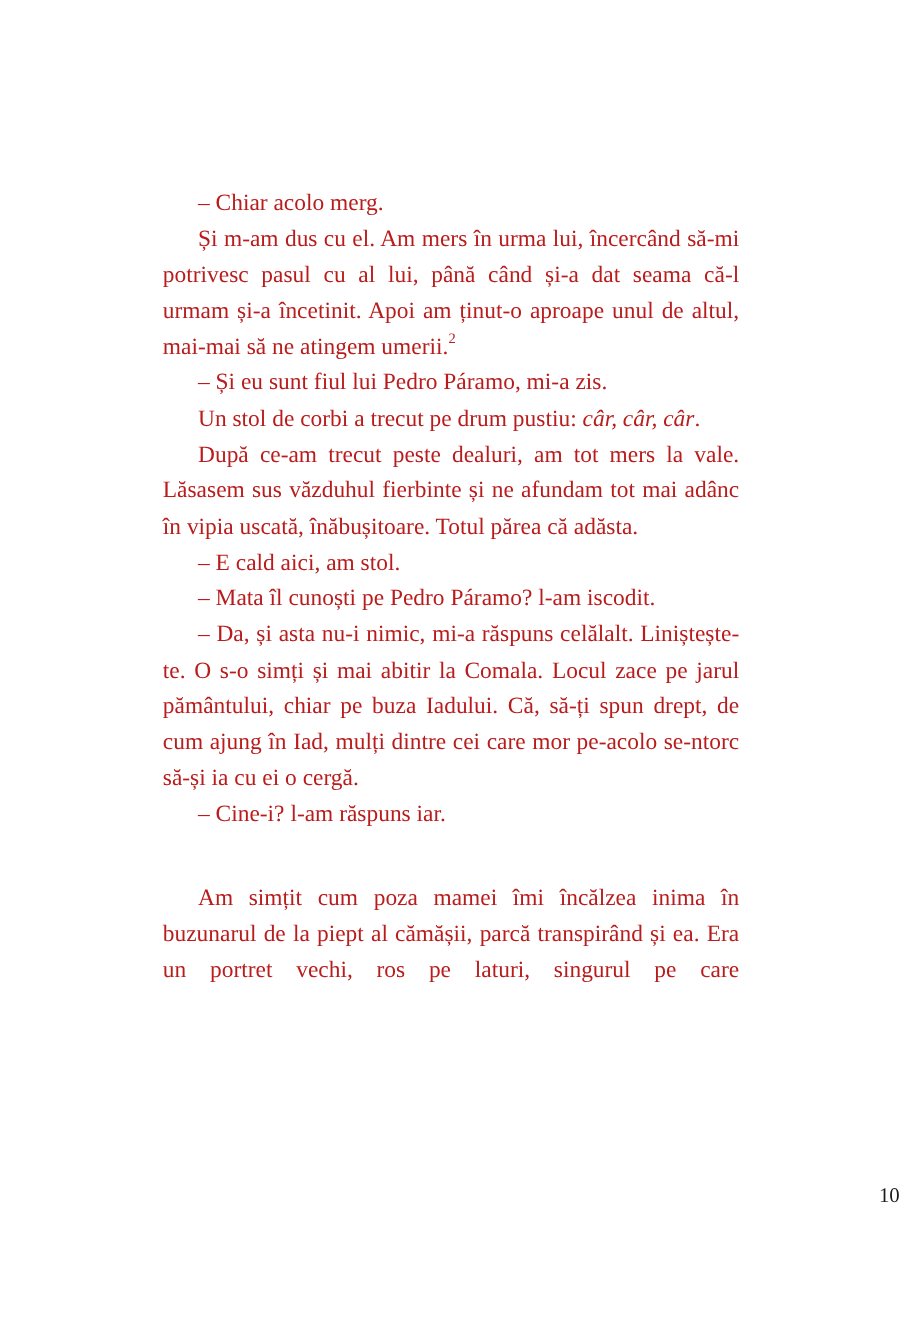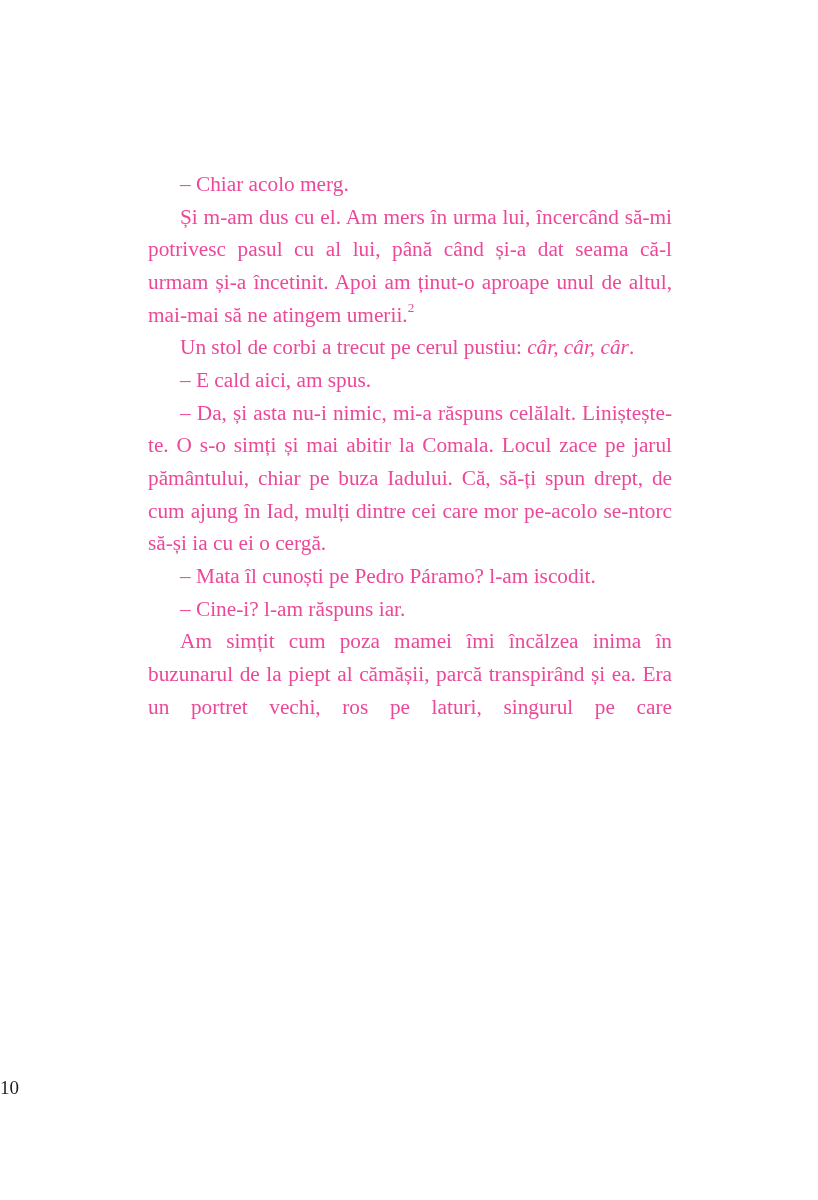--- a/index.html
+++ b/index.html
@@ -21,74 +21,81 @@
       background: #ffffff;
     }
     .text-block {
       position: absolute;
       left: 148px;
       top: 168px;
       width: 524px;
       font-family: "Liberation Serif", "DejaVu Serif", serif;
       font-size: 21.3px;
       line-height: 32.65px;
-      color: #ec4899;
+      color: #b91c1c;
       text-align: justify;
     }
     .para {
       margin: 0;
       text-indent: 32px;
       text-align: justify;
     }
     .para.last-short {
       text-align-last: left;
     }
     .para.justify-last {
       text-align-last: justify;
+      margin-top: 44px;
     }
     sup.fn {
       font-size: 0.62em;
       line-height: 0;
       position: relative;
       top: -0.1em;
       vertical-align: super;
     }
     .page-number {
       position: absolute;
       left: 0;
       width: 818px;
       top: 1077px;
-      text-align: left;
+      text-align: right;
       font-family: "Liberation Serif", "DejaVu Serif", serif;
       font-size: 19px;
       color: #1c1c1c;
     }
   </style>
 </head>
 <body>
 
 <div class="page">
   <div class="text-block">
     <p class="para last-short">
       <span>– Chiar acolo merg.</span>
     </p>
     <p class="para last-short">
       <span>Și m-am dus cu el. Am mers în urma lui, încercând să-mi potrivesc pasul cu al lui, până când și-a dat seama că-l urmam și-a încetinit. Apoi am ținut-o aproape unul de altul, mai-mai să ne atingem umerii.</span><sup class="fn">2</sup>
     </p>
     <p class="para last-short">
-      <span>Un stol de corbi a trecut pe cerul pustiu: </span><em>câr, câr, câr</em><span>.</span>
+      <span>– Și eu sunt fiul lui Pedro Páramo, mi-a zis.</span>
     </p>
     <p class="para last-short">
-      <span>– E cald aici, am spus.</span>
+      <span>Un stol de corbi a trecut pe drum pustiu: </span><em>câr, câr, câr</em><span>.</span>
+    </p>
+    <p class="para last-short">
+      <span>După ce-am trecut peste dealuri, am tot mers la vale. Lăsasem sus văzduhul fierbinte și ne afundam tot mai adânc în vipia uscată, înăbușitoare. Totul părea că adăsta.</span>
+    </p>
+    <p class="para last-short">
+      <span>– E cald aici, am stol.</span>
+    </p>
+    <p class="para last-short">
+      <span>– Mata îl cunoști pe Pedro Páramo? l-am iscodit.</span>
     </p>
     <p class="para last-short">
       <span>– Da, și asta nu-i nimic, mi-a răspuns celălalt. Liniștește-te. O s-o simți și mai abitir la Comala. Locul zace pe jarul pământului, chiar pe buza Iadului. Că, să-ți spun drept, de cum ajung în Iad, mulți dintre cei care mor pe-acolo se-ntorc să-și ia cu ei o cergă.</span>
-    </p>
-    <p class="para last-short">
-      <span>– Mata îl cunoști pe Pedro Páramo? l-am iscodit.</span>
     </p>
     <p class="para last-short">
       <span>– Cine-i? l-am răspuns iar.</span>
     </p>
     <p class="para justify-last">
       <span>Am simțit cum poza mamei îmi încălzea inima în buzunarul de la piept al cămășii, parcă transpirând și ea. Era un portret vechi, ros pe laturi, singurul pe care</span>
     </p>
   </div>
 
   <div class="page-number">10</div>

